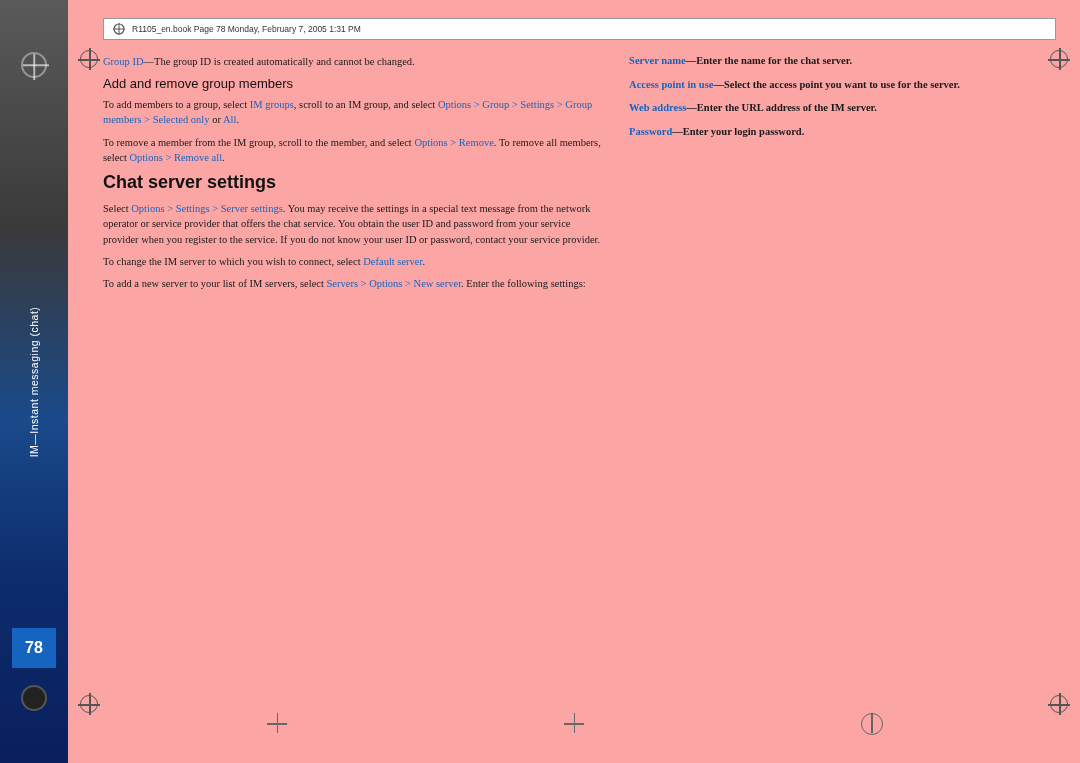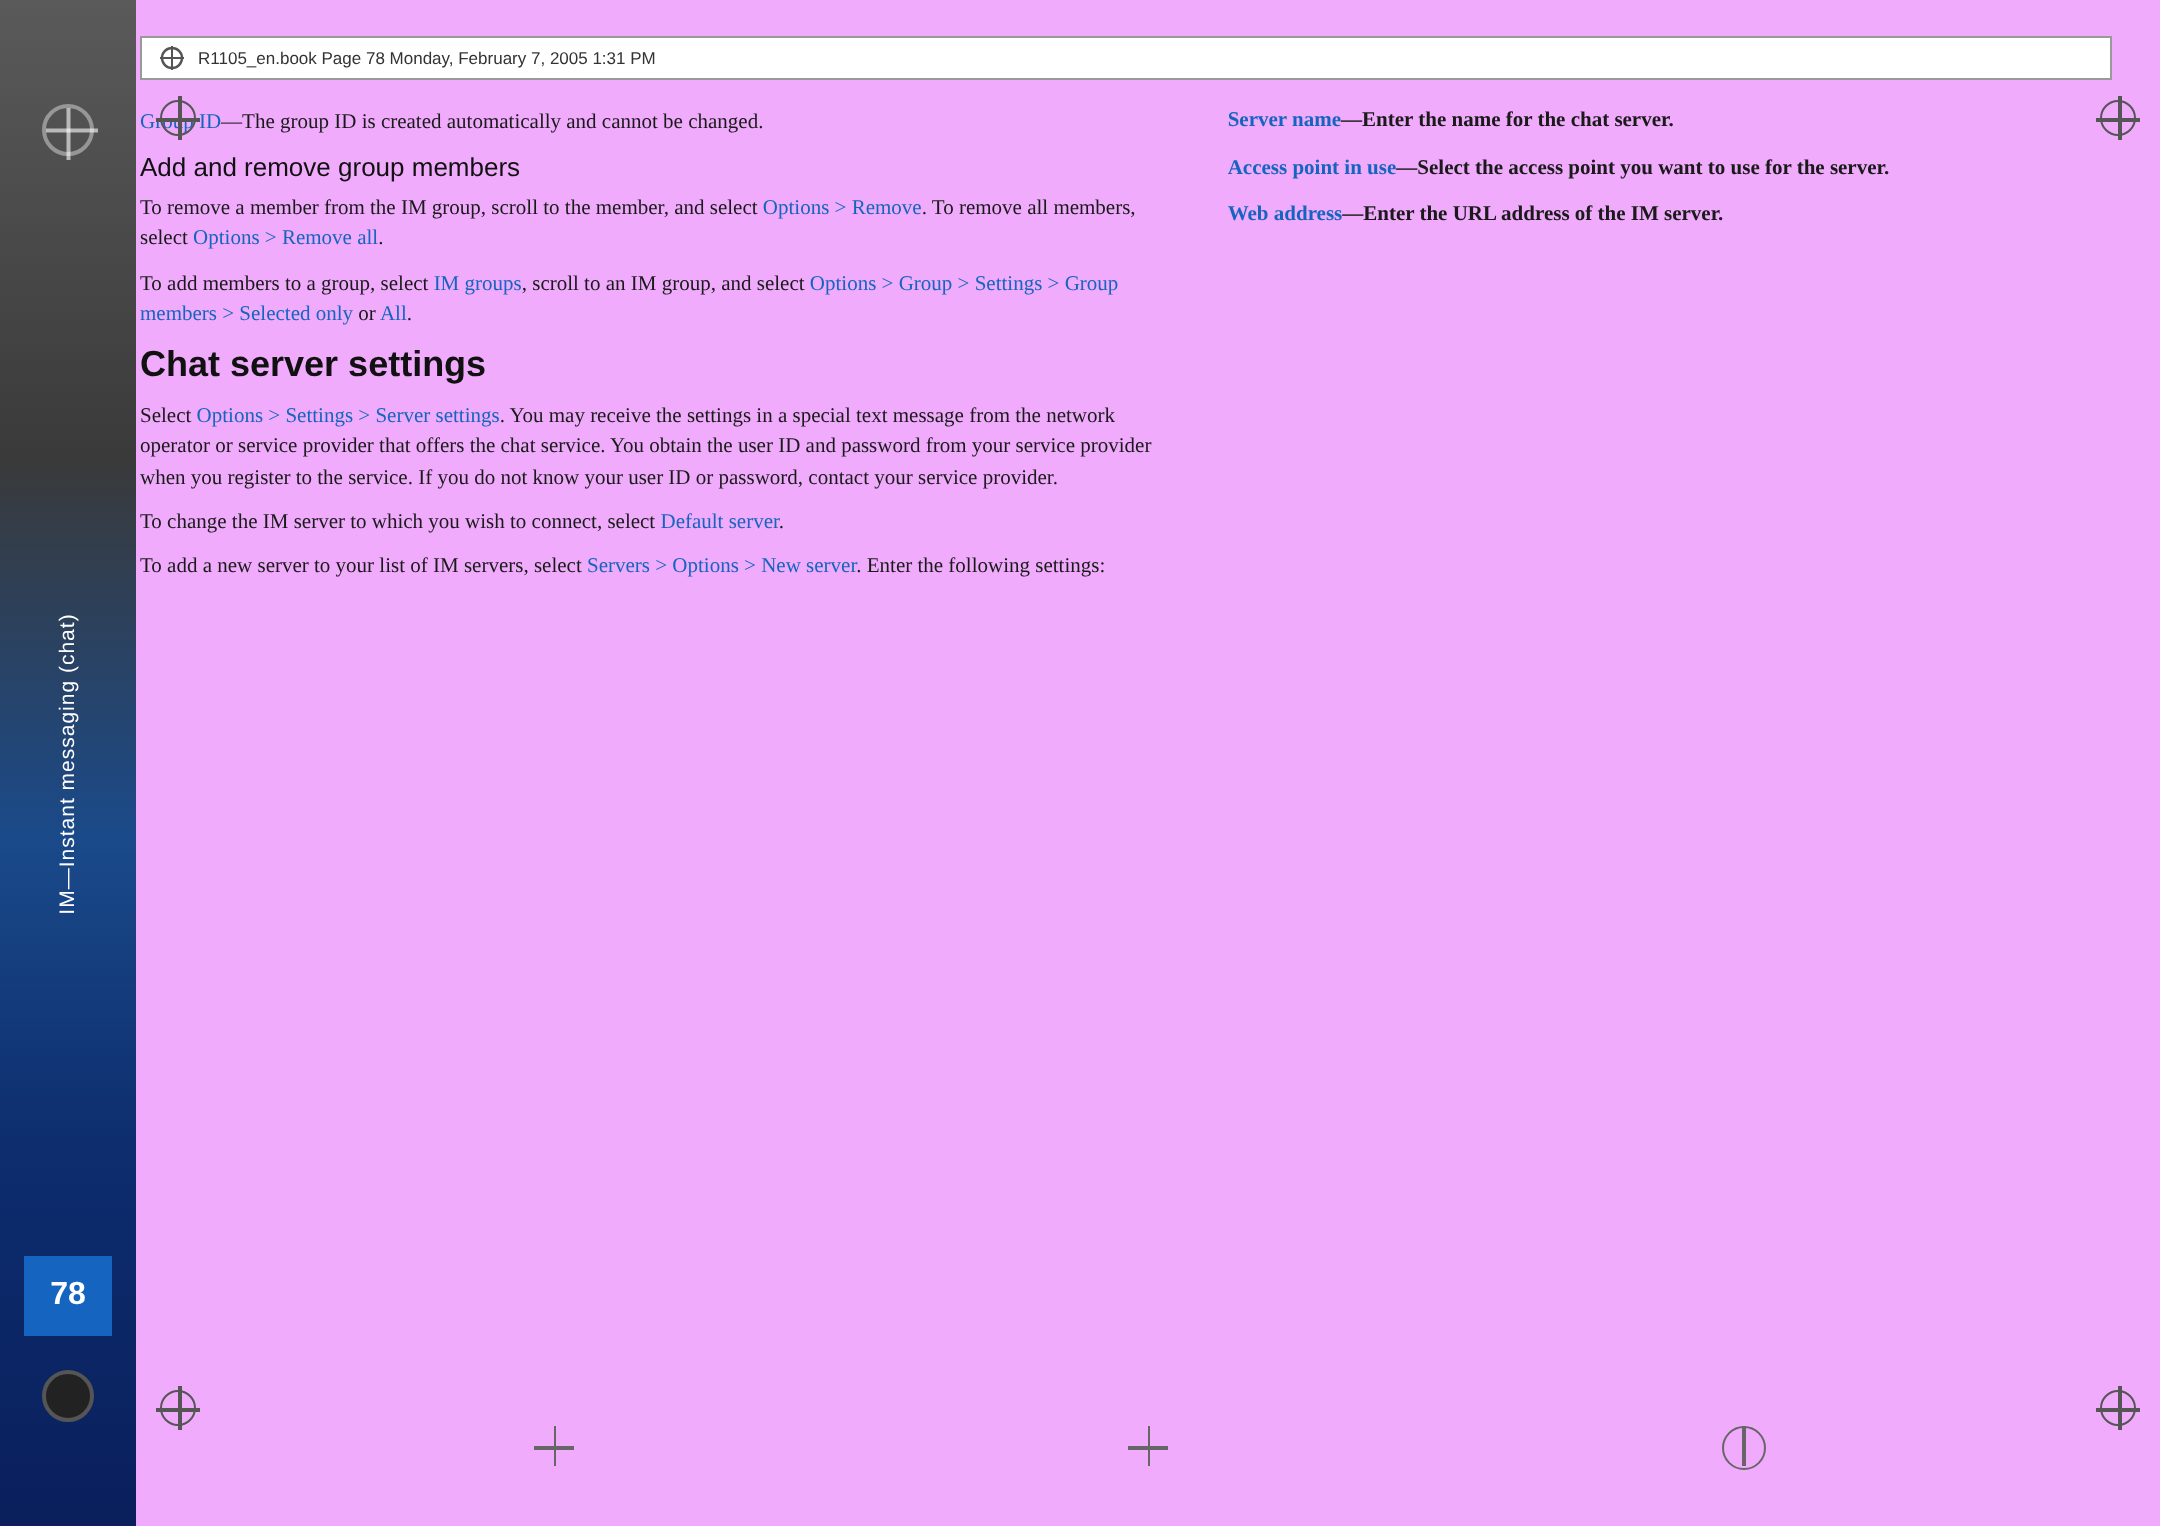--- a/index.html
+++ b/index.html
@@ -53,23 +53,23 @@
       font-family: Arial, sans-serif;
       width: 44px;
       height: 40px;
       display: flex;
       align-items: center;
       justify-content: center;
     }
     
     .content {
       flex: 1;
-      padding: 18px 24px 18px 2px;
-      position: relative;
-      background: #f0abfc;
+      padding: 18px 24px 18px 35px;
+      position: relative;
+      background: #fca5a5;
     }
     
     .header-bar {
       border: 1px solid #999;
       padding: 3px 8px;
       font-size: 8.5px;
       font-family: Arial, sans-serif;
       color: #333;
       margin-bottom: 14px;
       display: flex;
@@ -315,24 +315,24 @@
     <div class="two-col">
 
       <div class="col-left">
 
         <div class="body-text">
           <span class="link">Group ID</span><span>—The group ID is created automatically and cannot be changed.</span>
         </div>
 
         <div class="section-title">Add and remove group members</div>
         <div class="body-text">
+          <span>To add members to a group, select </span><span class="link">IM groups</span><span>, scroll to an IM group, and select </span><span class="link">Options &gt; Group &gt; Settings &gt; Group members &gt; Selected only</span><span> or </span><span class="link">All</span><span>.</span>
+        </div>
+        <div class="body-text">
           <span>To remove a member from the IM group, scroll to the member, and select </span><span class="link">Options &gt; Remove</span><span>. To remove all members, select </span><span class="link">Options &gt; Remove all</span><span>.</span>
-        </div>
-        <div class="body-text">
-          <span>To add members to a group, select </span><span class="link">IM groups</span><span>, scroll to an IM group, and select </span><span class="link">Options &gt; Group &gt; Settings &gt; Group members &gt; Selected only</span><span> or </span><span class="link">All</span><span>.</span>
         </div>
 
         <div class="chapter-title">Chat server settings</div>
         <div class="body-text">
           <span>Select </span><span class="link">Options &gt; Settings &gt; Server settings</span><span>. You may receive the settings in a special text message from the network operator or service provider that offers the chat service. You obtain the user ID and password from your service provider when you register to the service. If you do not know your user ID or password, contact your service provider.</span>
         </div>
         <div class="body-text">
           <span>To change the IM server to which you wish to connect, select </span><span class="link">Default server</span><span>.</span>
         </div>
         <div class="body-text">
@@ -348,20 +348,23 @@
 
         <div class="right-entry">
           <span class="link">Access point in use</span><span>—</span><span>Select the access point you want to use for the server.</span>
         </div>
 
         <div class="right-entry">
           <span class="link">Web address</span><span>—</span><span>Enter the URL address of the IM server.</span>
         </div>
 
 
+        <div class="right-entry">
+          <span class="link">Password</span><span>—</span><span>Enter your login password.</span>
+        </div>
       </div>
     </div>
 
     <div class="bottom-marks">
       <div class="bottom-cross"></div>
       <div class="bottom-cross"></div>
       <div class="bottom-circle"></div>
     </div>
 
   </div>

